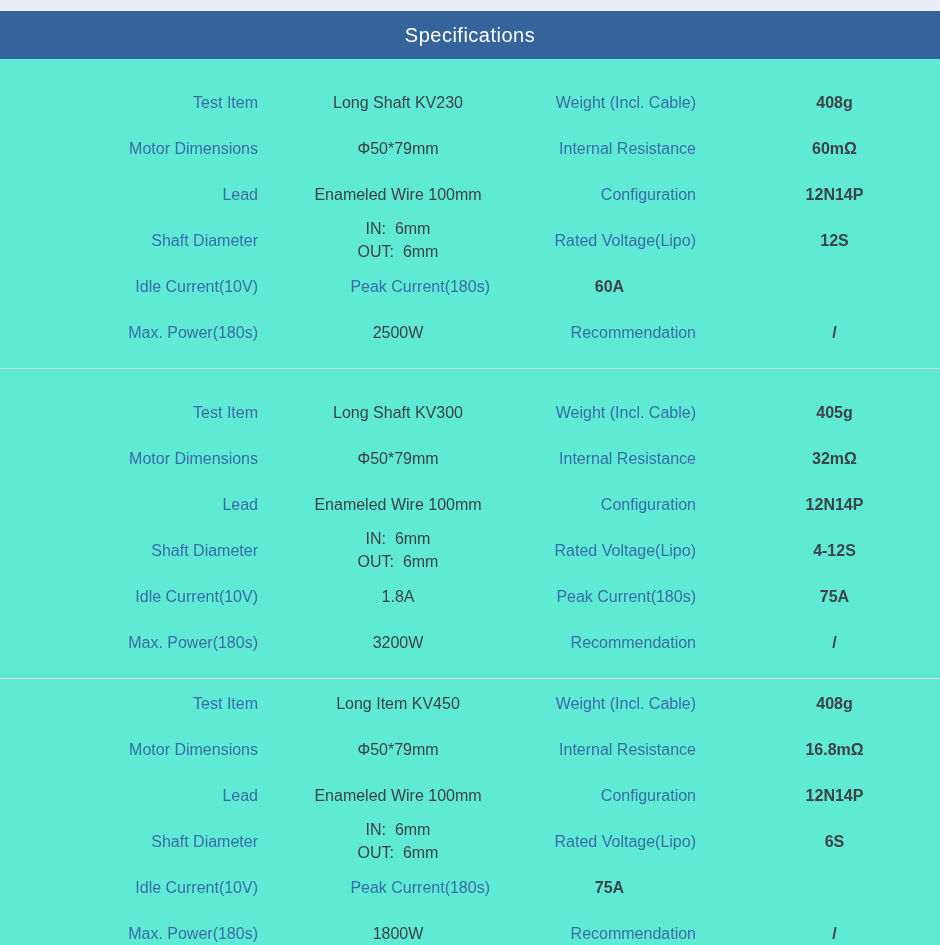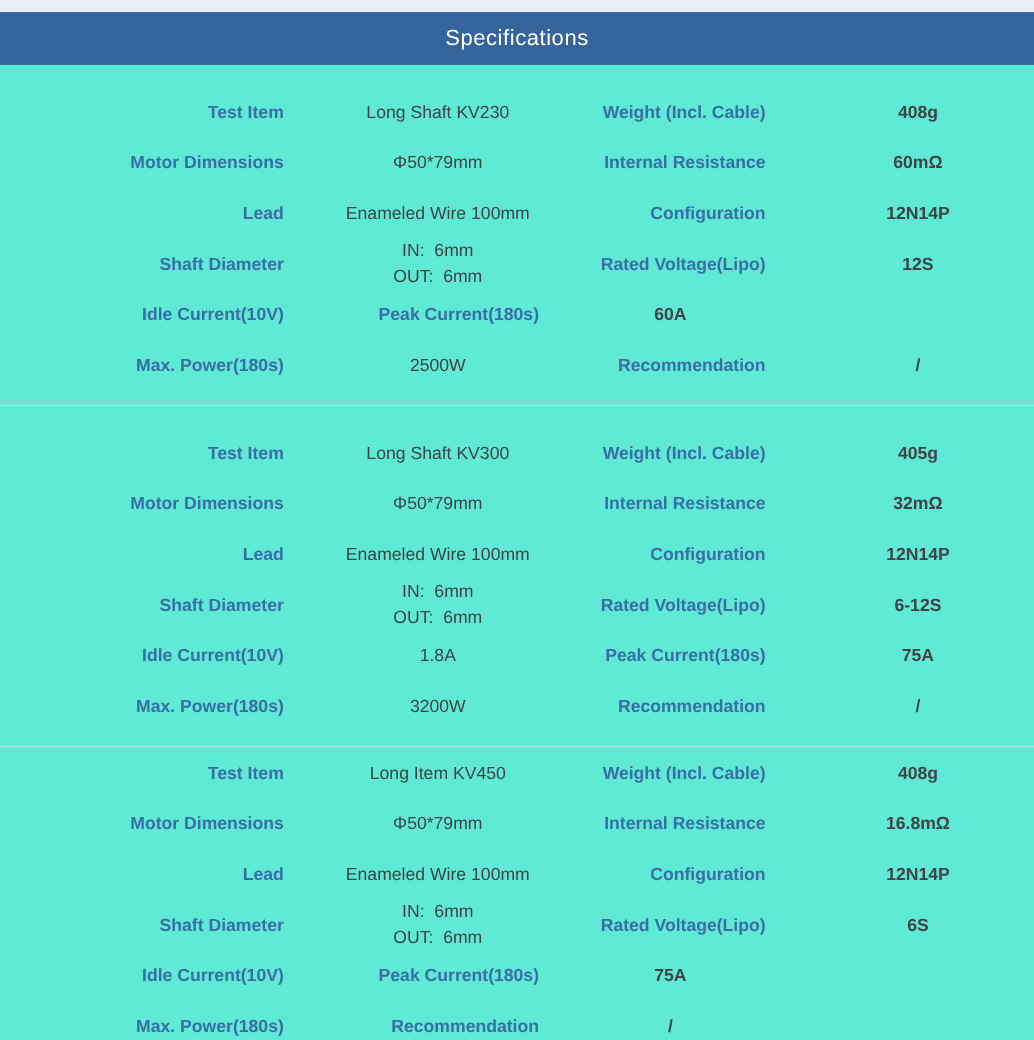--- a/index.html
+++ b/index.html
@@ -44,21 +44,20 @@
     align-items: center;
   }
   .cell {
     font-size: 16px;
     line-height: 23px;
     white-space: pre-wrap;
   }
   .cell-label {
     color: #3a6da6;
     text-align: right;
-    font-weight: bold;
   }
   .cell-value {
     color: #3f4347;
     text-align: center;
   }
   .cell-value-left  { padding-left: 48px; }
   .cell-value-right { padding-left: 33px; font-weight: bold; }
 </style>
 </head>
 <body>
@@ -128,21 +127,21 @@
     <div class="cell cell-label">Lead</div>
     <div class="cell cell-value cell-value-left">Enameled Wire 100mm</div>
     <div class="cell cell-label">Configuration</div>
     <div class="cell cell-value cell-value-right">12N14P</div>
   </div>
           <div class="spec-row">
     <div class="cell cell-label">Shaft Diameter</div>
     <div class="cell cell-value cell-value-left">IN:  6mm
 OUT:  6mm</div>
     <div class="cell cell-label">Rated Voltage(Lipo)</div>
-    <div class="cell cell-value cell-value-right">6-12S</div>
+    <div class="cell cell-value cell-value-right">4-12S</div>
   </div>
           <div class="spec-row">
     <div class="cell cell-label">Idle Current(10V)</div>
     <div class="cell cell-value cell-value-left">1.8A</div>
     <div class="cell cell-label">Peak Current(180s)</div>
     <div class="cell cell-value cell-value-right">75A</div>
   </div>
           <div class="spec-row">
     <div class="cell cell-label">Max. Power(180s)</div>
     <div class="cell cell-value cell-value-left">3200W</div>
@@ -178,20 +177,21 @@
     <div class="cell cell-label">Rated Voltage(Lipo)</div>
     <div class="cell cell-value cell-value-right">6S</div>
   </div>
           <div class="spec-row">
     <div class="cell cell-label">Idle Current(10V)</div>
     <div class="cell cell-label">Peak Current(180s)</div>
     <div class="cell cell-value cell-value-right">75A</div>
   </div>
           <div class="spec-row">
     <div class="cell cell-label">Max. Power(180s)</div>
+    <div class="cell cell-value cell-value-left">1800W</div>
     <div class="cell cell-label">Recommendation</div>
     <div class="cell cell-value cell-value-right">/</div>
   </div>
         </div>
   </div>
     </div>
 
 </div>
 
 </body></html>

